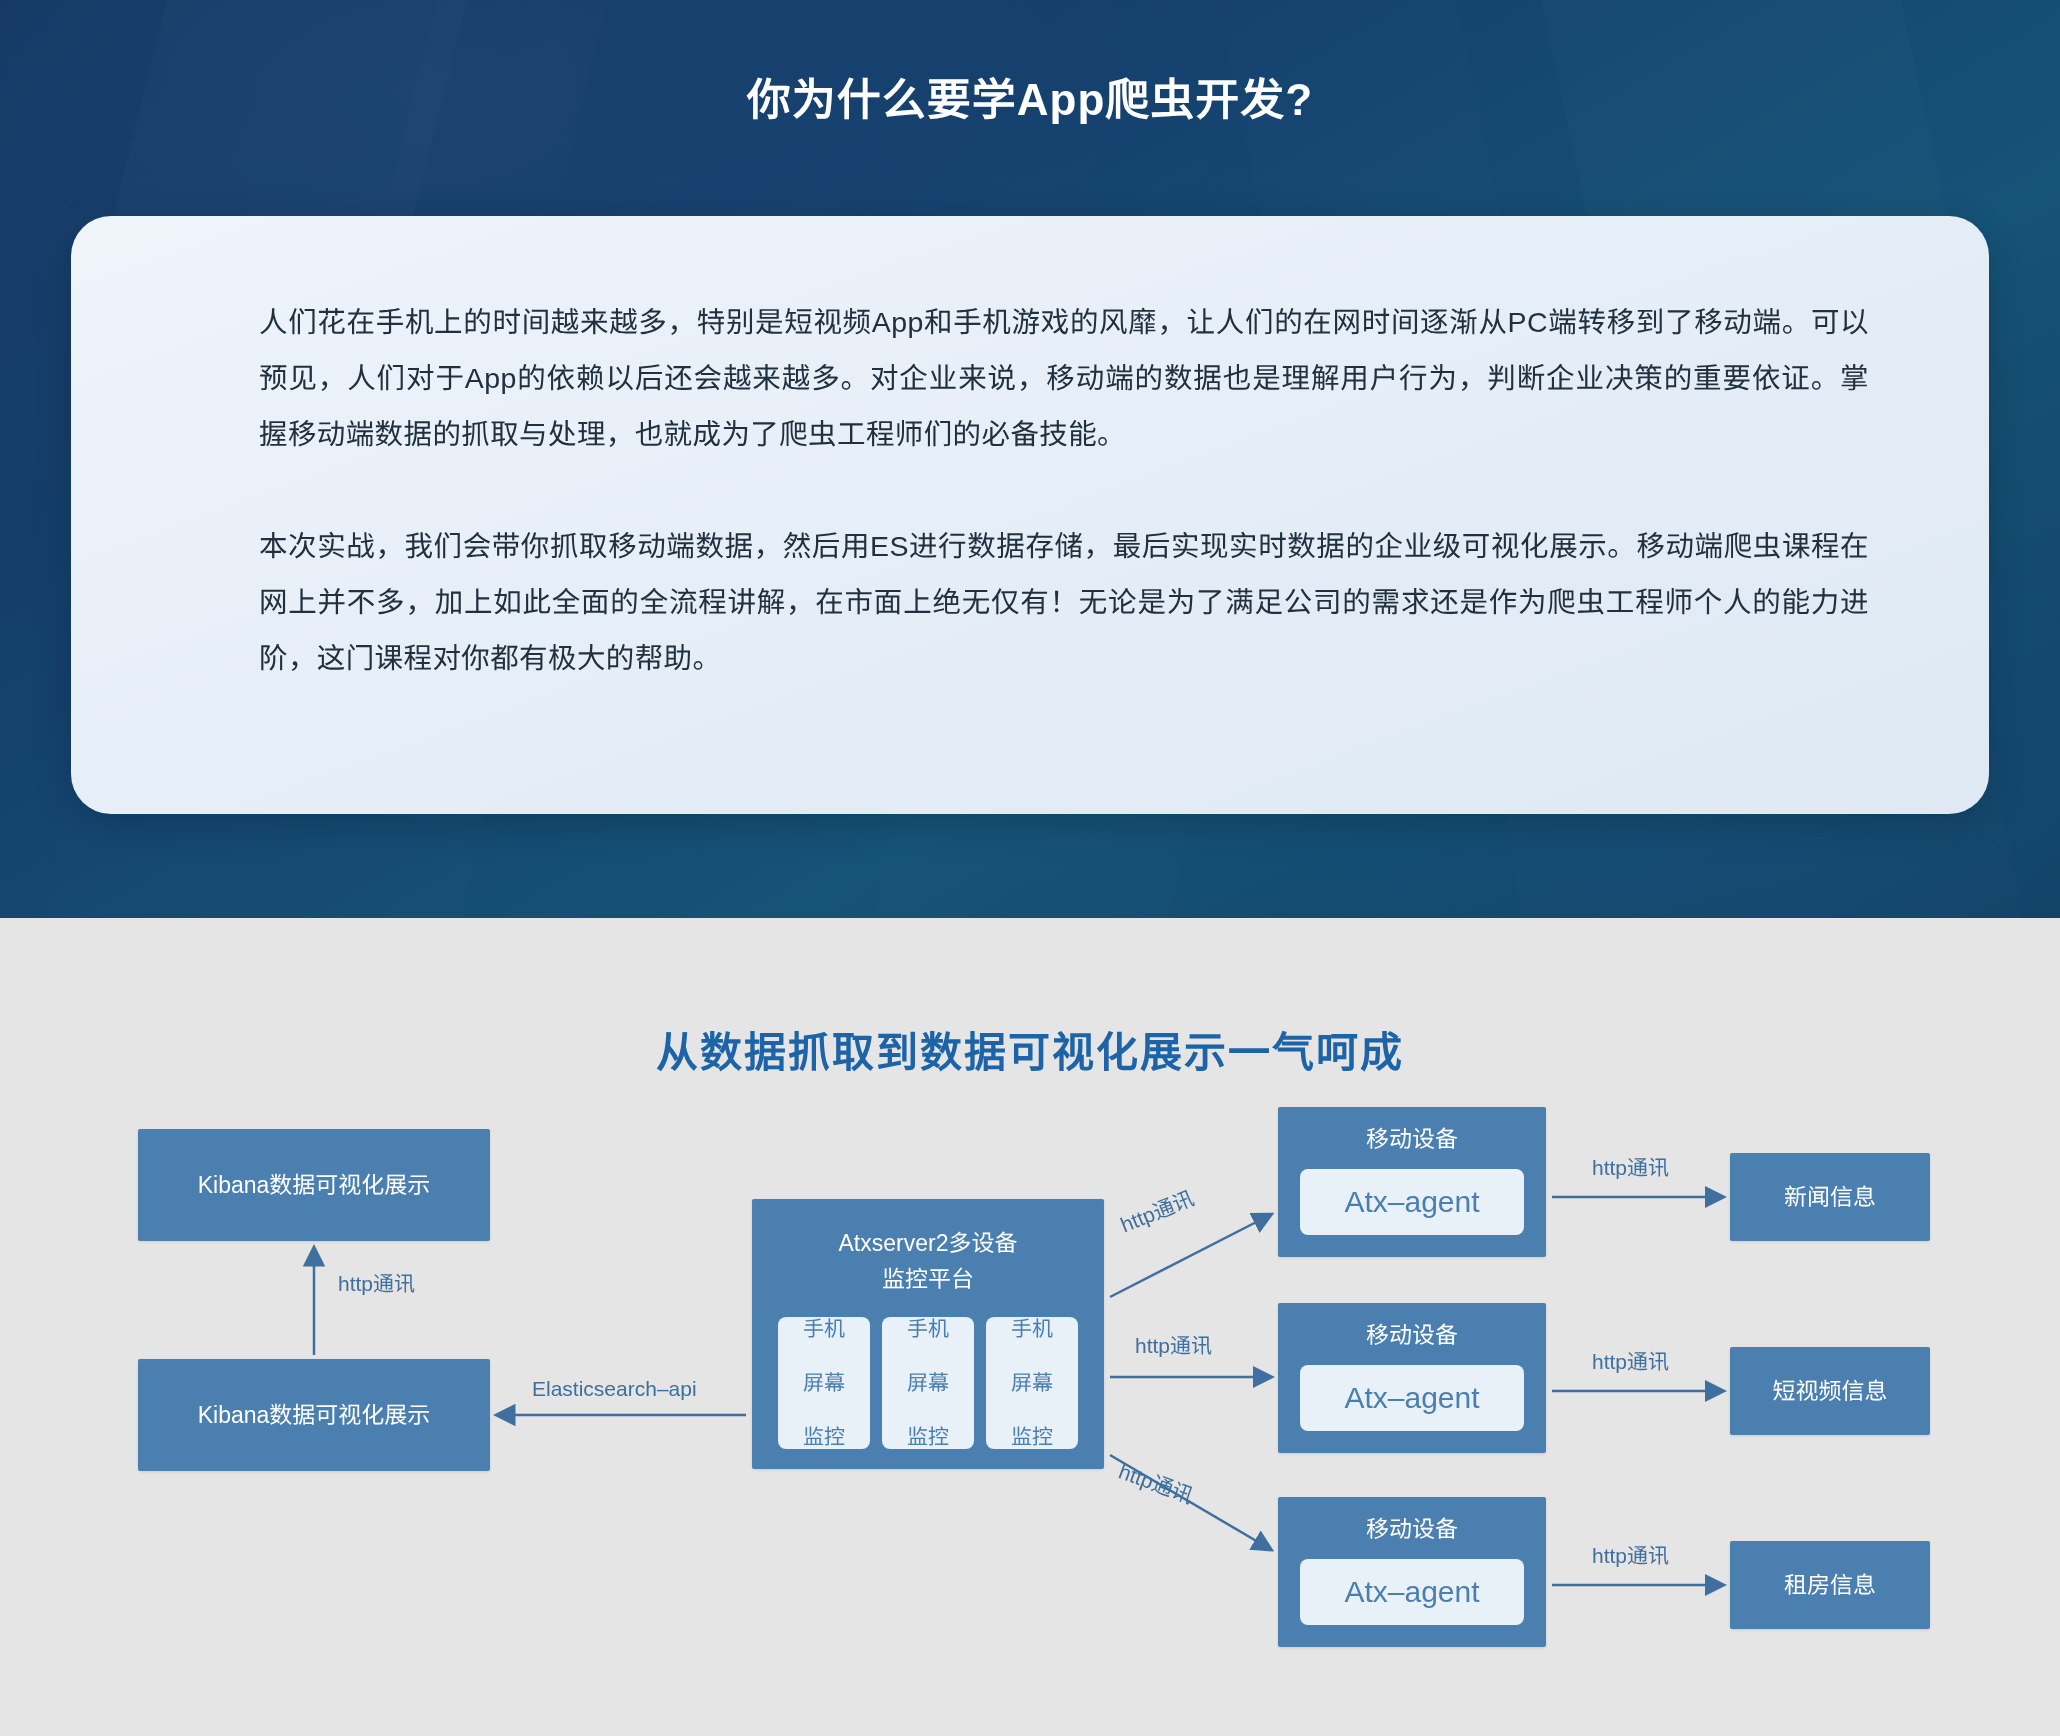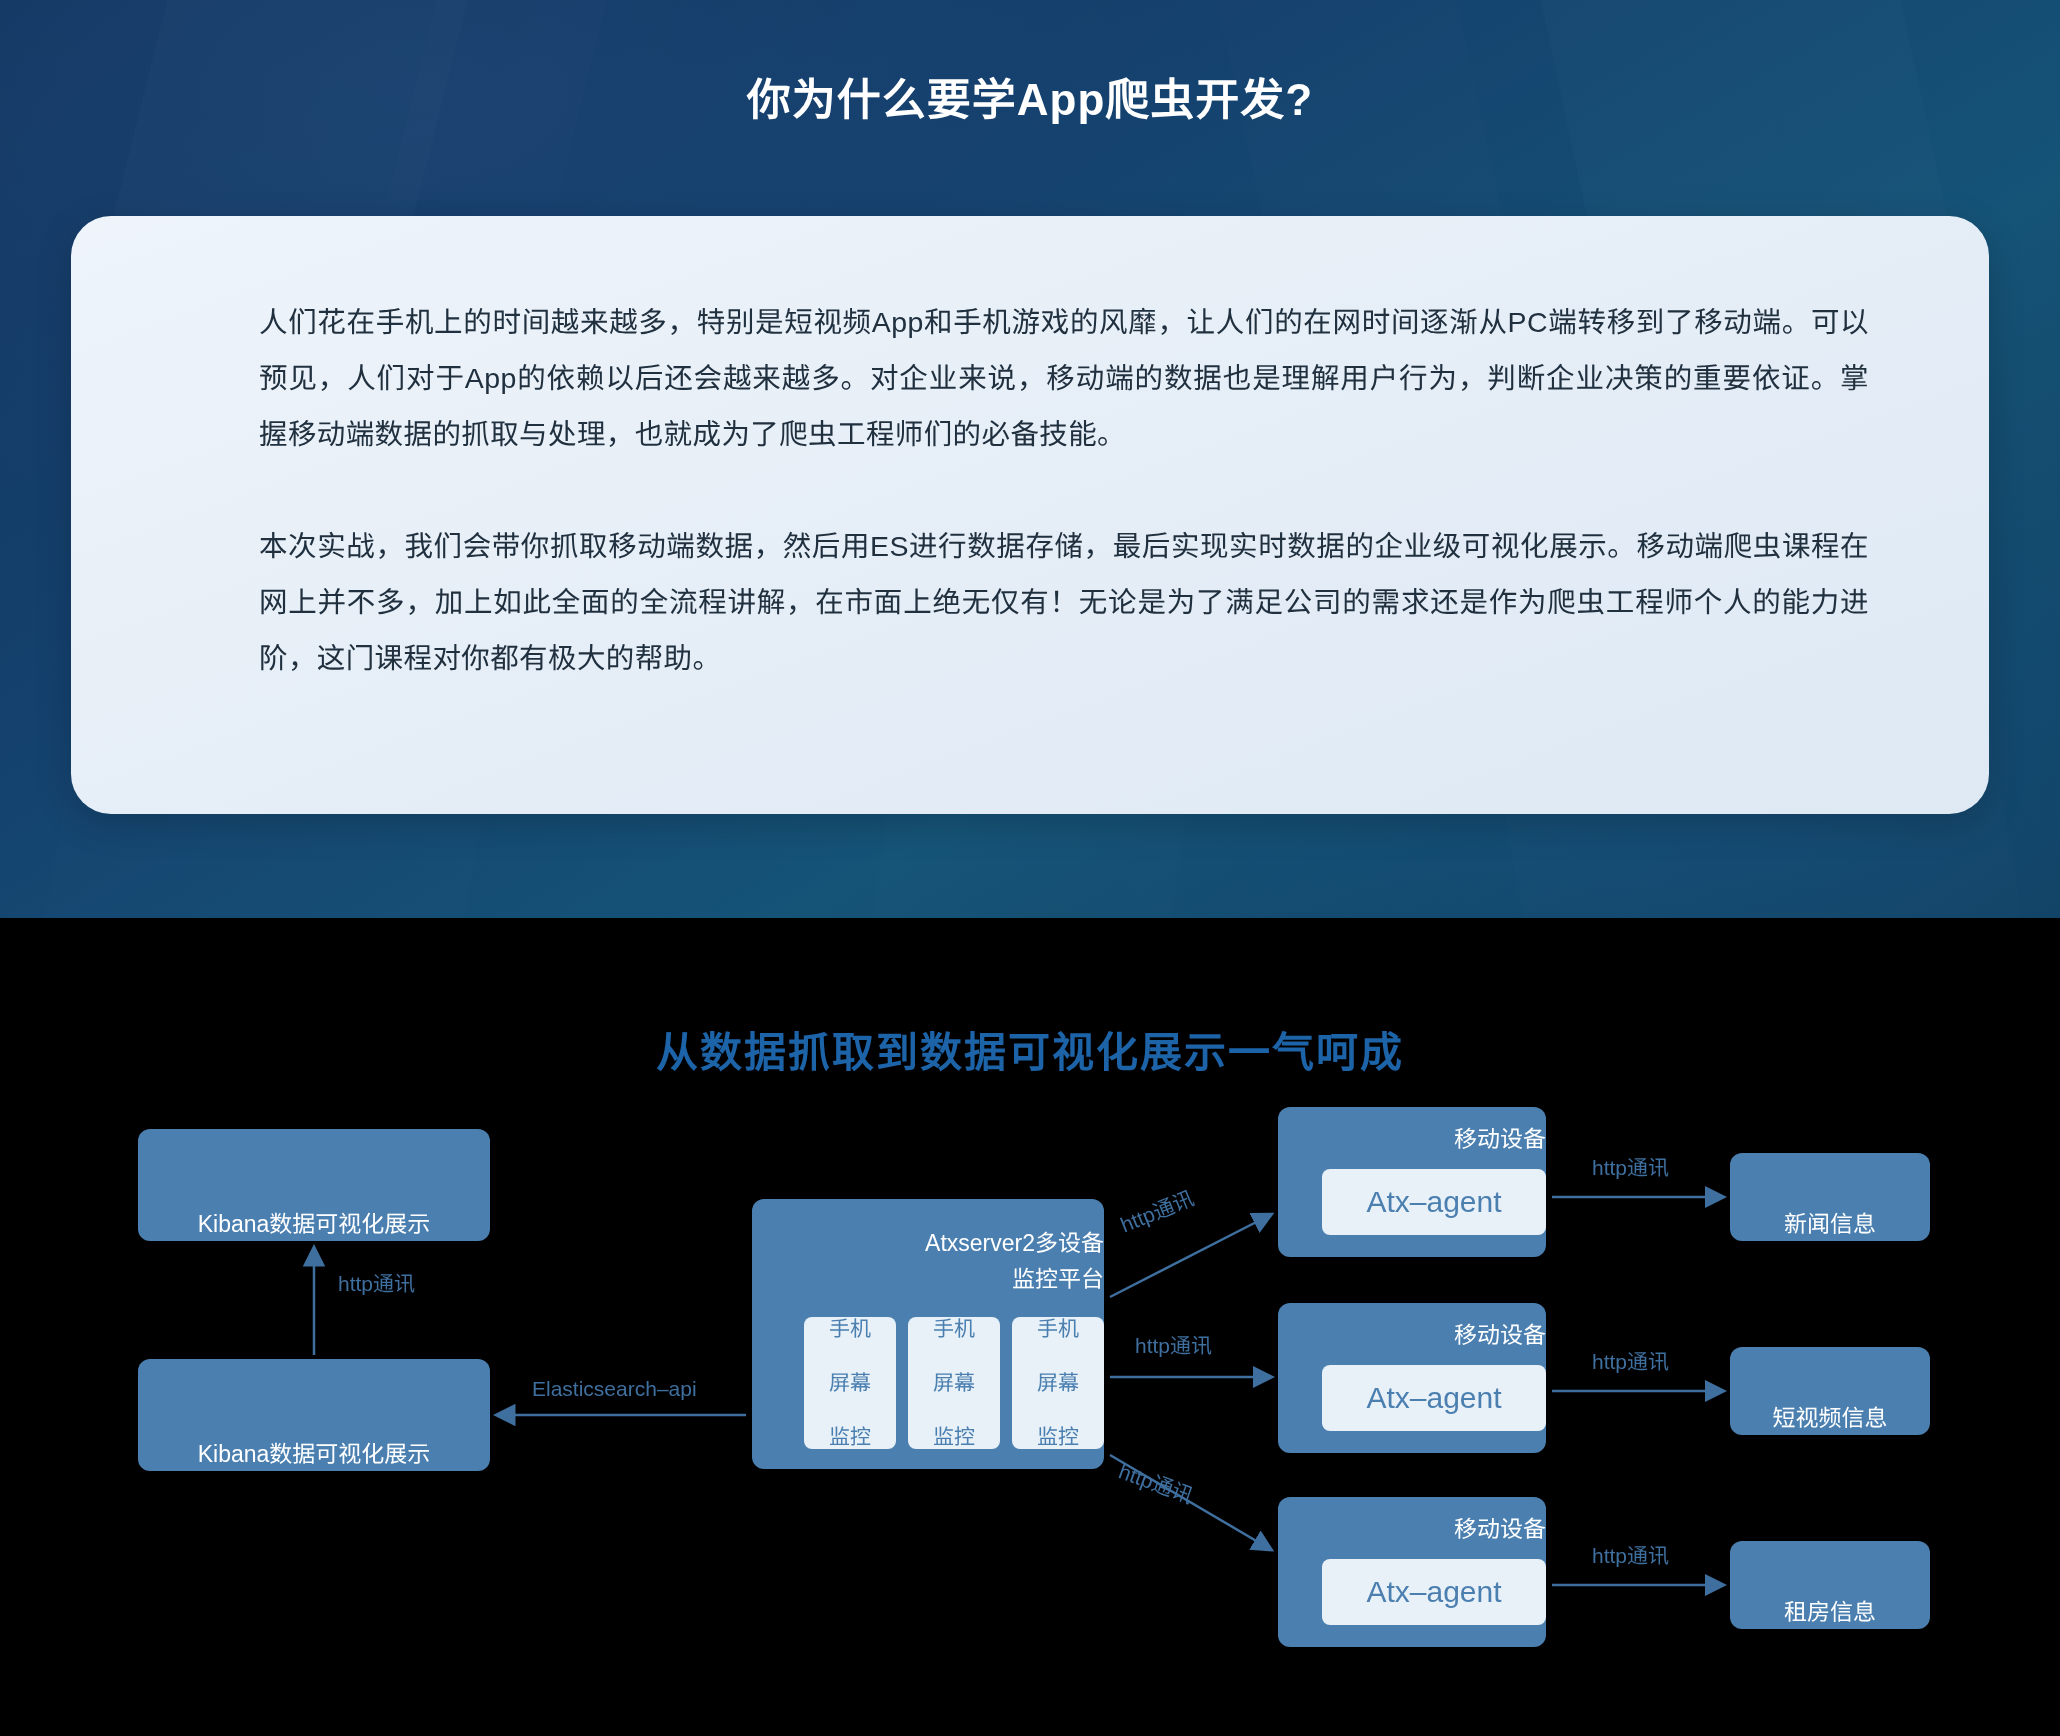--- a/index.html
+++ b/index.html
@@ -67,21 +67,21 @@
     letter-spacing: 0.4px;
     text-align: justify;
   }
   .card p + p { margin-top: 56px; }
 
   
   .diagram-section {
     position: relative;
     width: 2060px;
     height: 818px;
-    background: #000000;
+    background: #e5e5e5;
   }
   .diagram-title {
     text-align: center;
     padding-top: 100px;
     font-size: 42px;
     font-weight: bold;
     color: #1c63a8;
     letter-spacing: 2px;
   }
 
@@ -89,23 +89,23 @@
     position: relative;
     width: 2060px;
     height: 560px;
     margin-top: 28px;
   }
 
   .node {
     position: absolute;
     background: #4a7fb0;
     color: #ffffff;
-    border-radius: 12px;
+    border-radius: 2px;
     display: flex;
-    align-items: flex-end;
+    align-items: center;
     justify-content: center;
     text-align: center;
     font-size: 23px;
     line-height: 34px;
     box-shadow: 0 1px 3px rgba(0,0,0,0.10);
   }
   .inner-box {
     background: #e8f0f8;
     color: #4a7fb0;
     border-radius: 8px;

